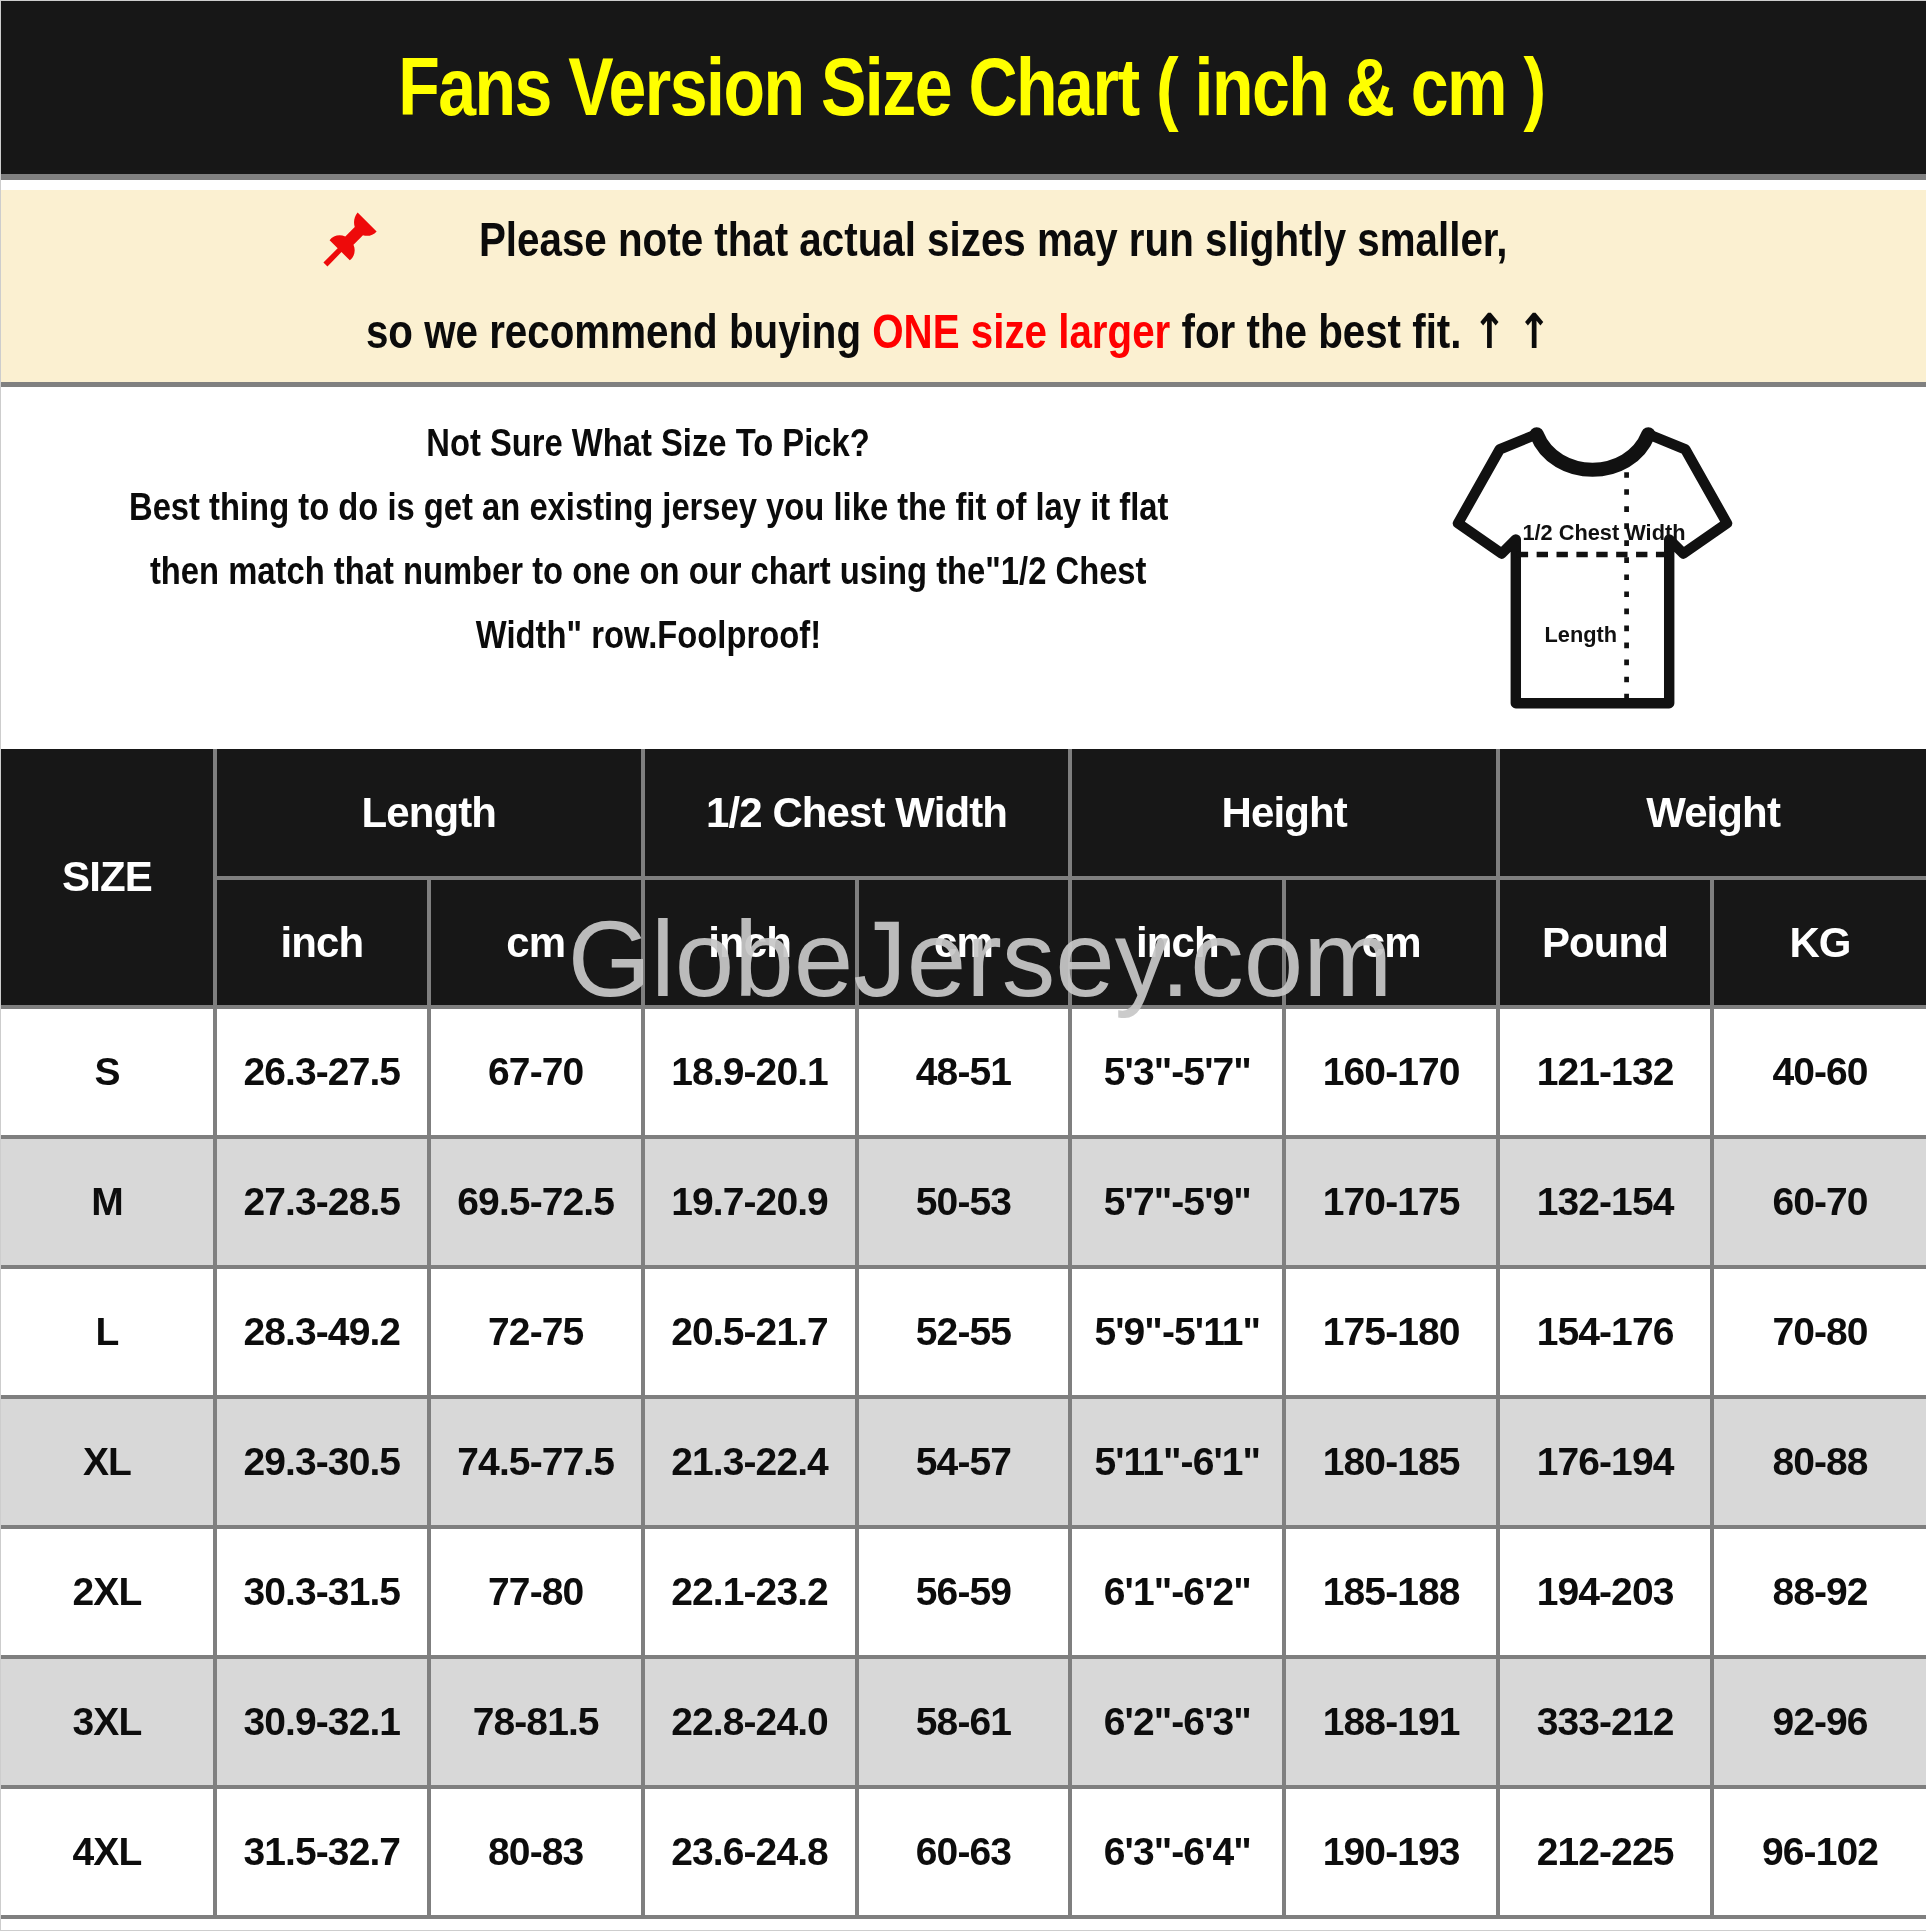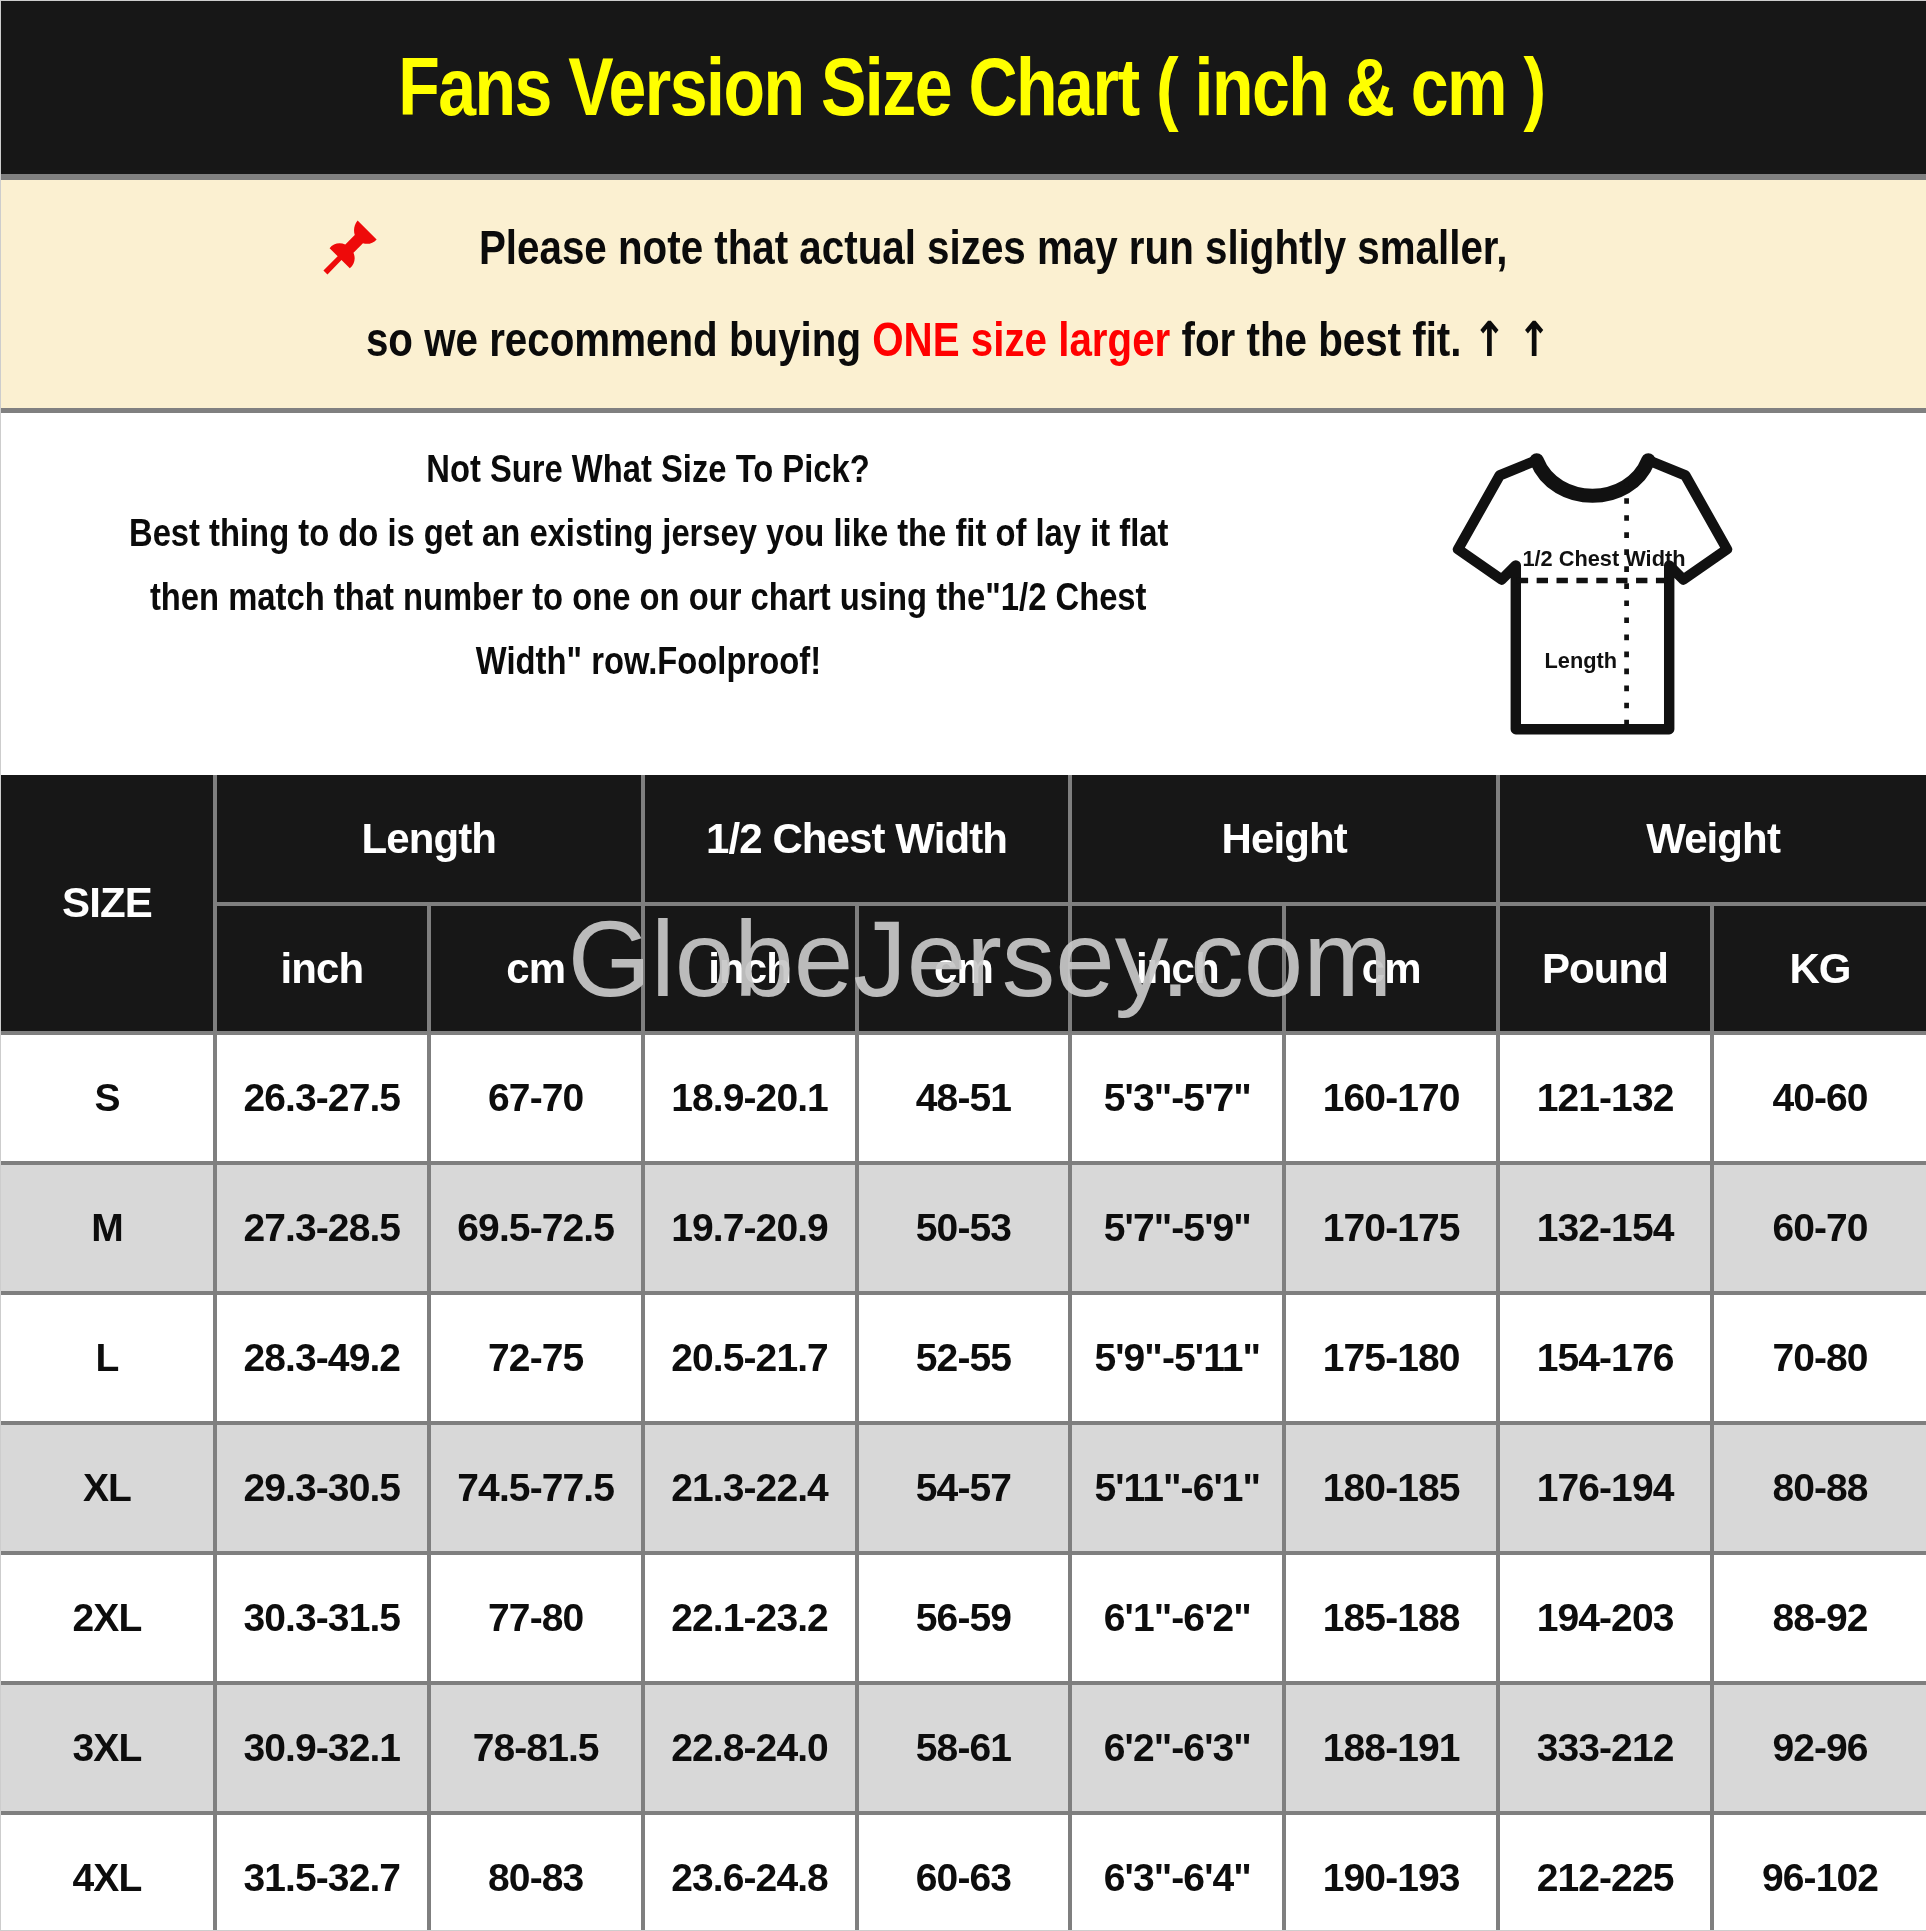--- a/index.html
+++ b/index.html
@@ -33,29 +33,30 @@
     padding-left: 16px;
   }
   .title-bar .page-title {
     color: #ffff00;
     font-size: 81px;
     letter-spacing: -1.8px;
   }
   .divider { height: 5.5px; background: #808080; }
   
   .notice {
-    height: 228px;
+    height: 192px;
     background: #fbf0d1;
     display: flex;
     flex-direction: column;
     align-items: center;
     justify-content: center;
     gap: 23px;
     font-size: 48px;
     color: #0b0b0b;
+    margin-top: 10px;
   }
   .notice-line { line-height: 68px; }
   .pin-icon {
     display: inline-block;
     width: 57px; height: 57px;
     vertical-align: -11px;
     margin-right: 1.8px;
   }
   .pin-icon path { fill: #ee0a0a; }
   .red-em { color: #ff0000; }

